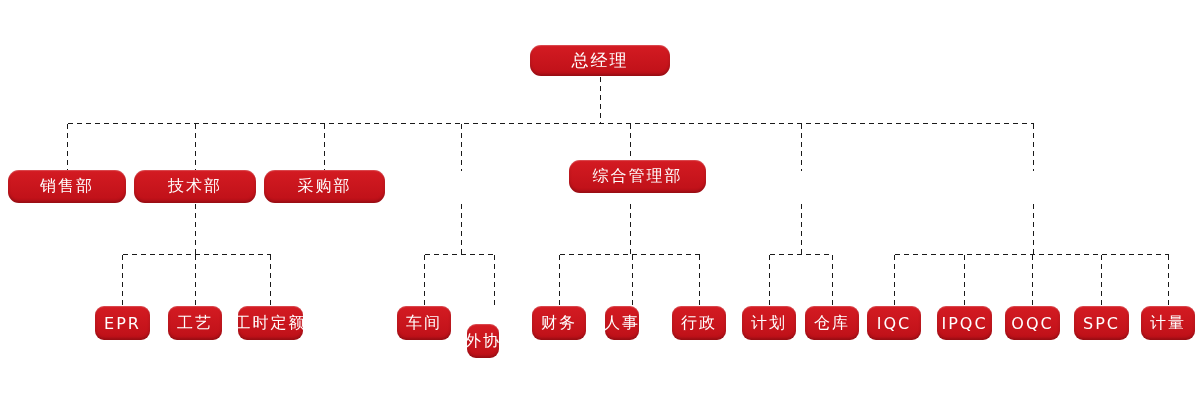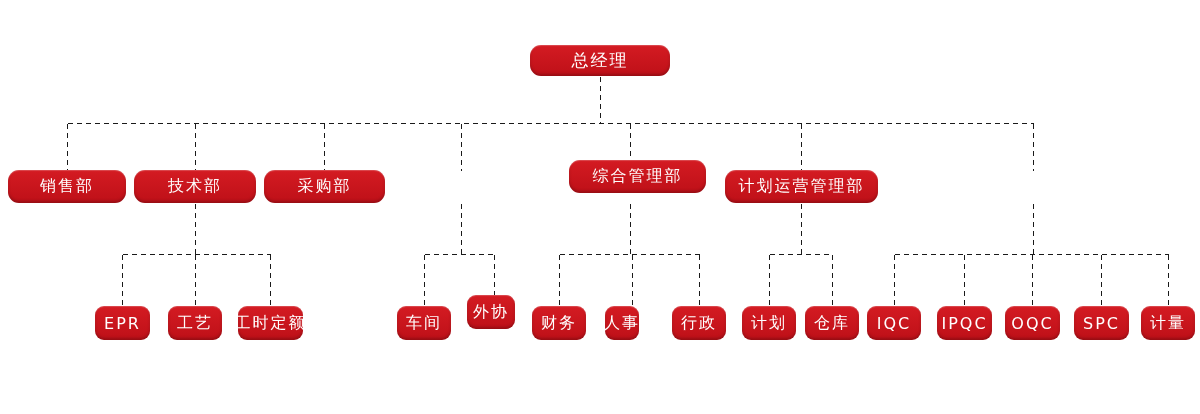--- a/index.html
+++ b/index.html
@@ -65,28 +65,27 @@
       <path d="M1033 203 V254 M894 254 H1168 M894 254 V306 M964 254 V306 M1032 254 V306 M1101 254 V306 M1168 254 V306"></path>
     </g>
   </svg>
 
   <div class="node lvl1" style="left:530px;top:45px;width:140px">总经理</div>
 
   <div class="node lvl2" style="left:8px;top:170px;width:118px">销售部</div>
   <div class="node lvl2" style="left:134px;top:170px;width:122px">技术部</div>
   <div class="node lvl2" style="left:264px;top:170px;width:121px">采购部</div>
   <div class="node lvl2" style="left:569px;top:160px;width:137px">综合管理部</div>
-  <div class="node lvl2" style="left:725px;top:170px;width:153px">计划运营管理部</div>
 
   <div class="node lvl3" style="left:95px;top:306px;width:55px">EPR</div>
   <div class="node lvl3" style="left:168px;top:306px;width:54px">工艺</div>
   <div class="node lvl3" style="left:238px;top:306px;width:65px">工时定额</div>
 
   <div class="node lvl3" style="left:397px;top:306px;width:54px">车间</div>
-  <div class="node lvl3" style="left:467px;top:295px;width:48px">外协</div>
+  <div class="node lvl3" style="left:467px;top:324px;width:32px">外协</div>
 
   <div class="node lvl3" style="left:532px;top:306px;width:54px">财务</div>
   <div class="node lvl3" style="left:605px;top:306px;width:34px">人事</div>
   <div class="node lvl3" style="left:672px;top:306px;width:54px">行政</div>
 
   <div class="node lvl3" style="left:742px;top:306px;width:54px">计划</div>
   <div class="node lvl3" style="left:805px;top:306px;width:54px">仓库</div>
 
   <div class="node lvl3" style="left:867px;top:306px;width:54px">IQC</div>
   <div class="node lvl3" style="left:937px;top:306px;width:55px">IPQC</div>

